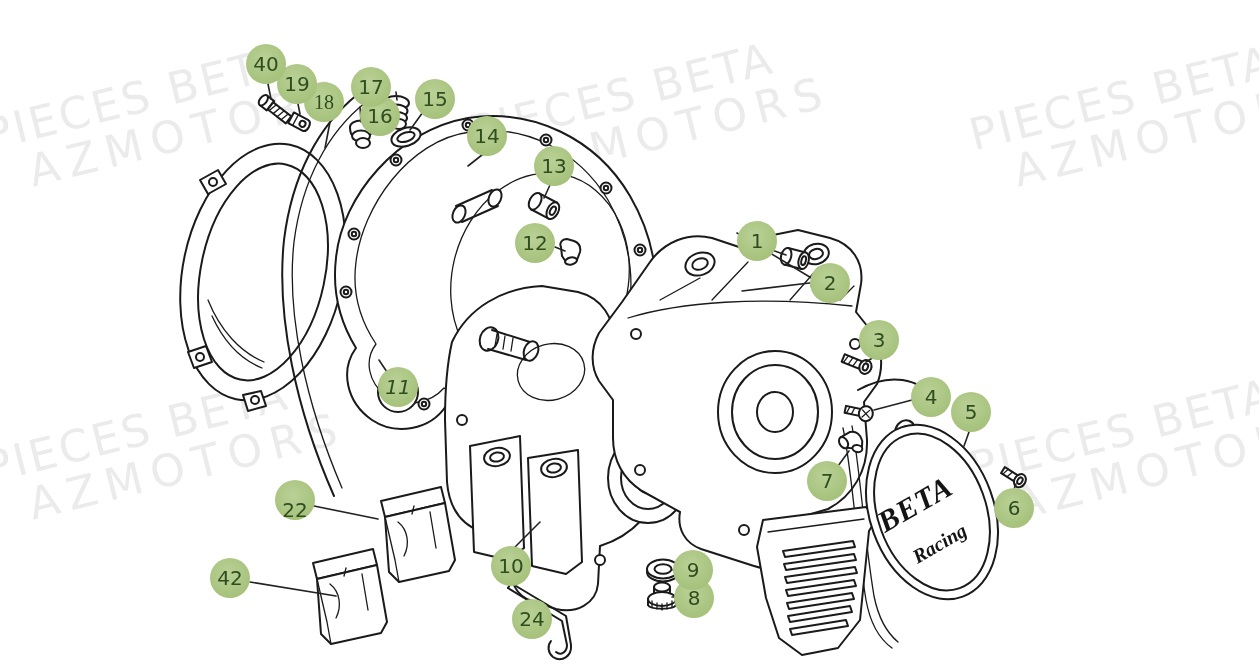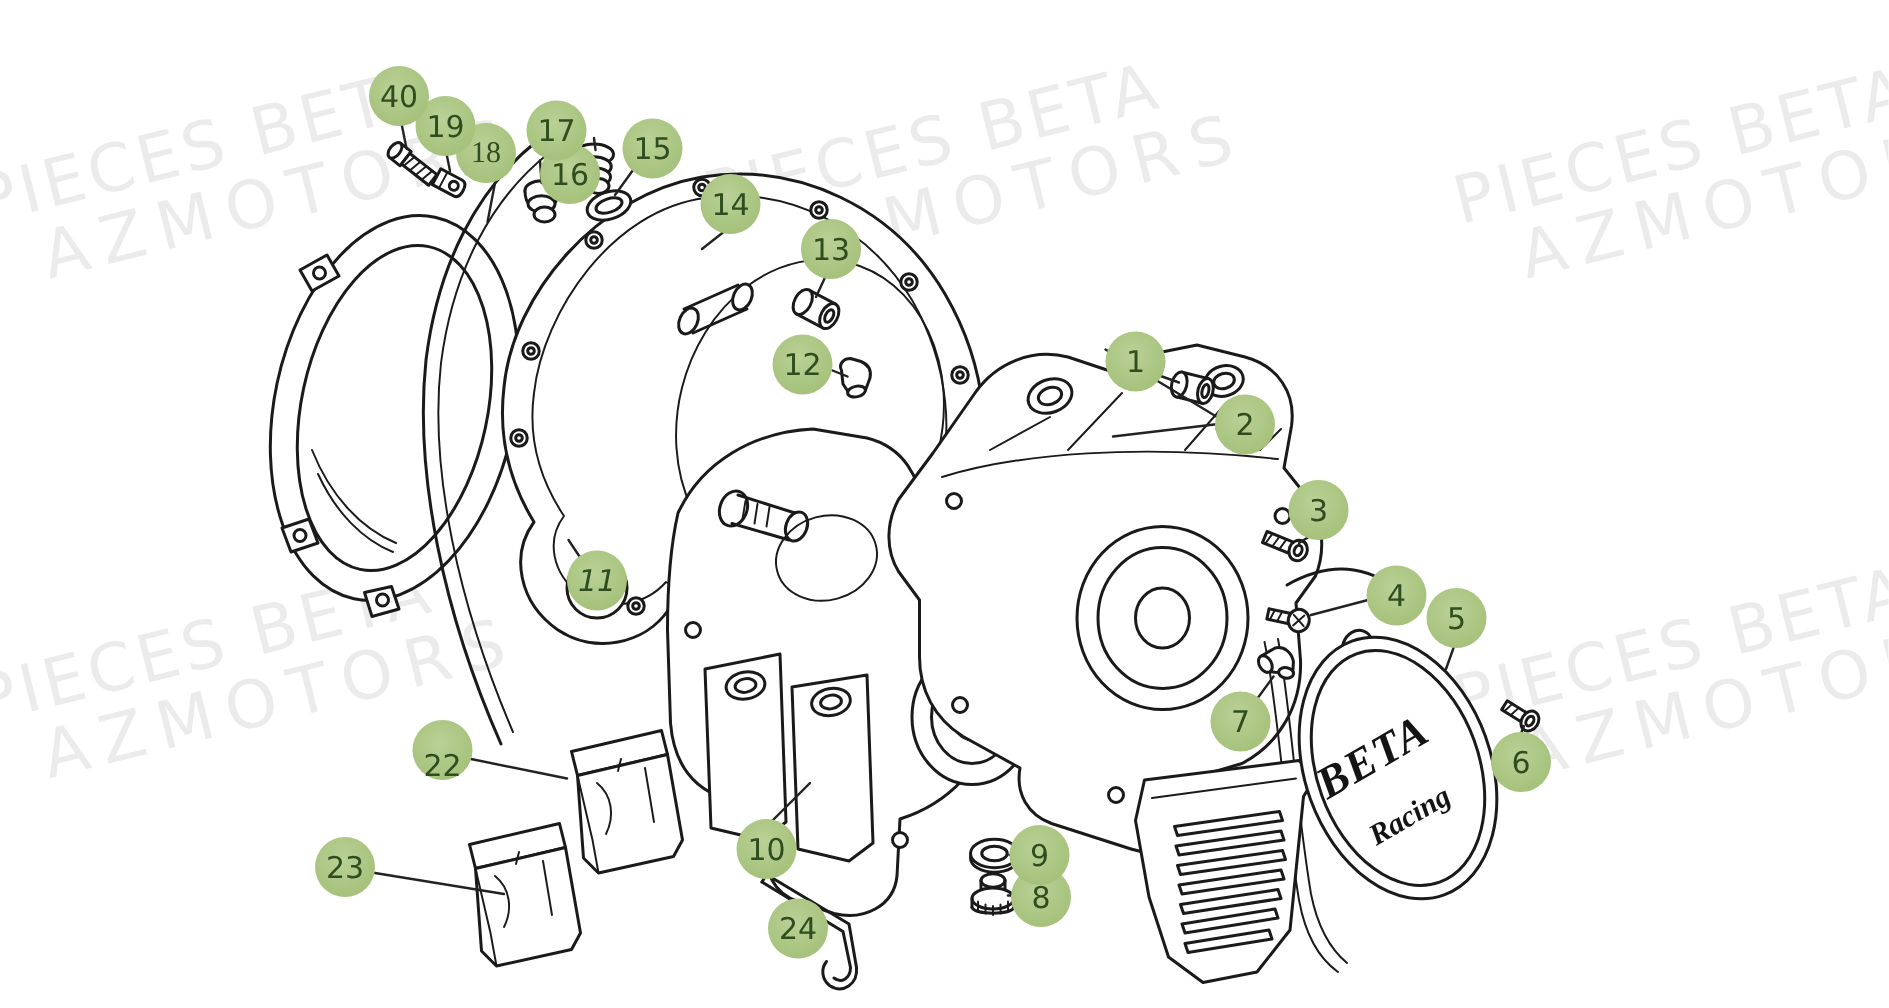--- a/index.html
+++ b/index.html
@@ -414,17 +414,17 @@
       <div class="callout" style="left: 246px; top: 44px;">
         <span>40</span>
       </div>
       <div class="callout" style="left: 512px; top: 599px;">
         <span>24</span>
       </div>
       <div class="callout" style="left: 275px; top: 480px; align-items: flex-end;">
         <span>22</span>
       </div>
       <div class="callout" style="left: 210px; top: 558px;">
-        <span>23</span>
+        <span>42</span>
       </div>
     </div>
 
 </div>
 
 </body></html>

